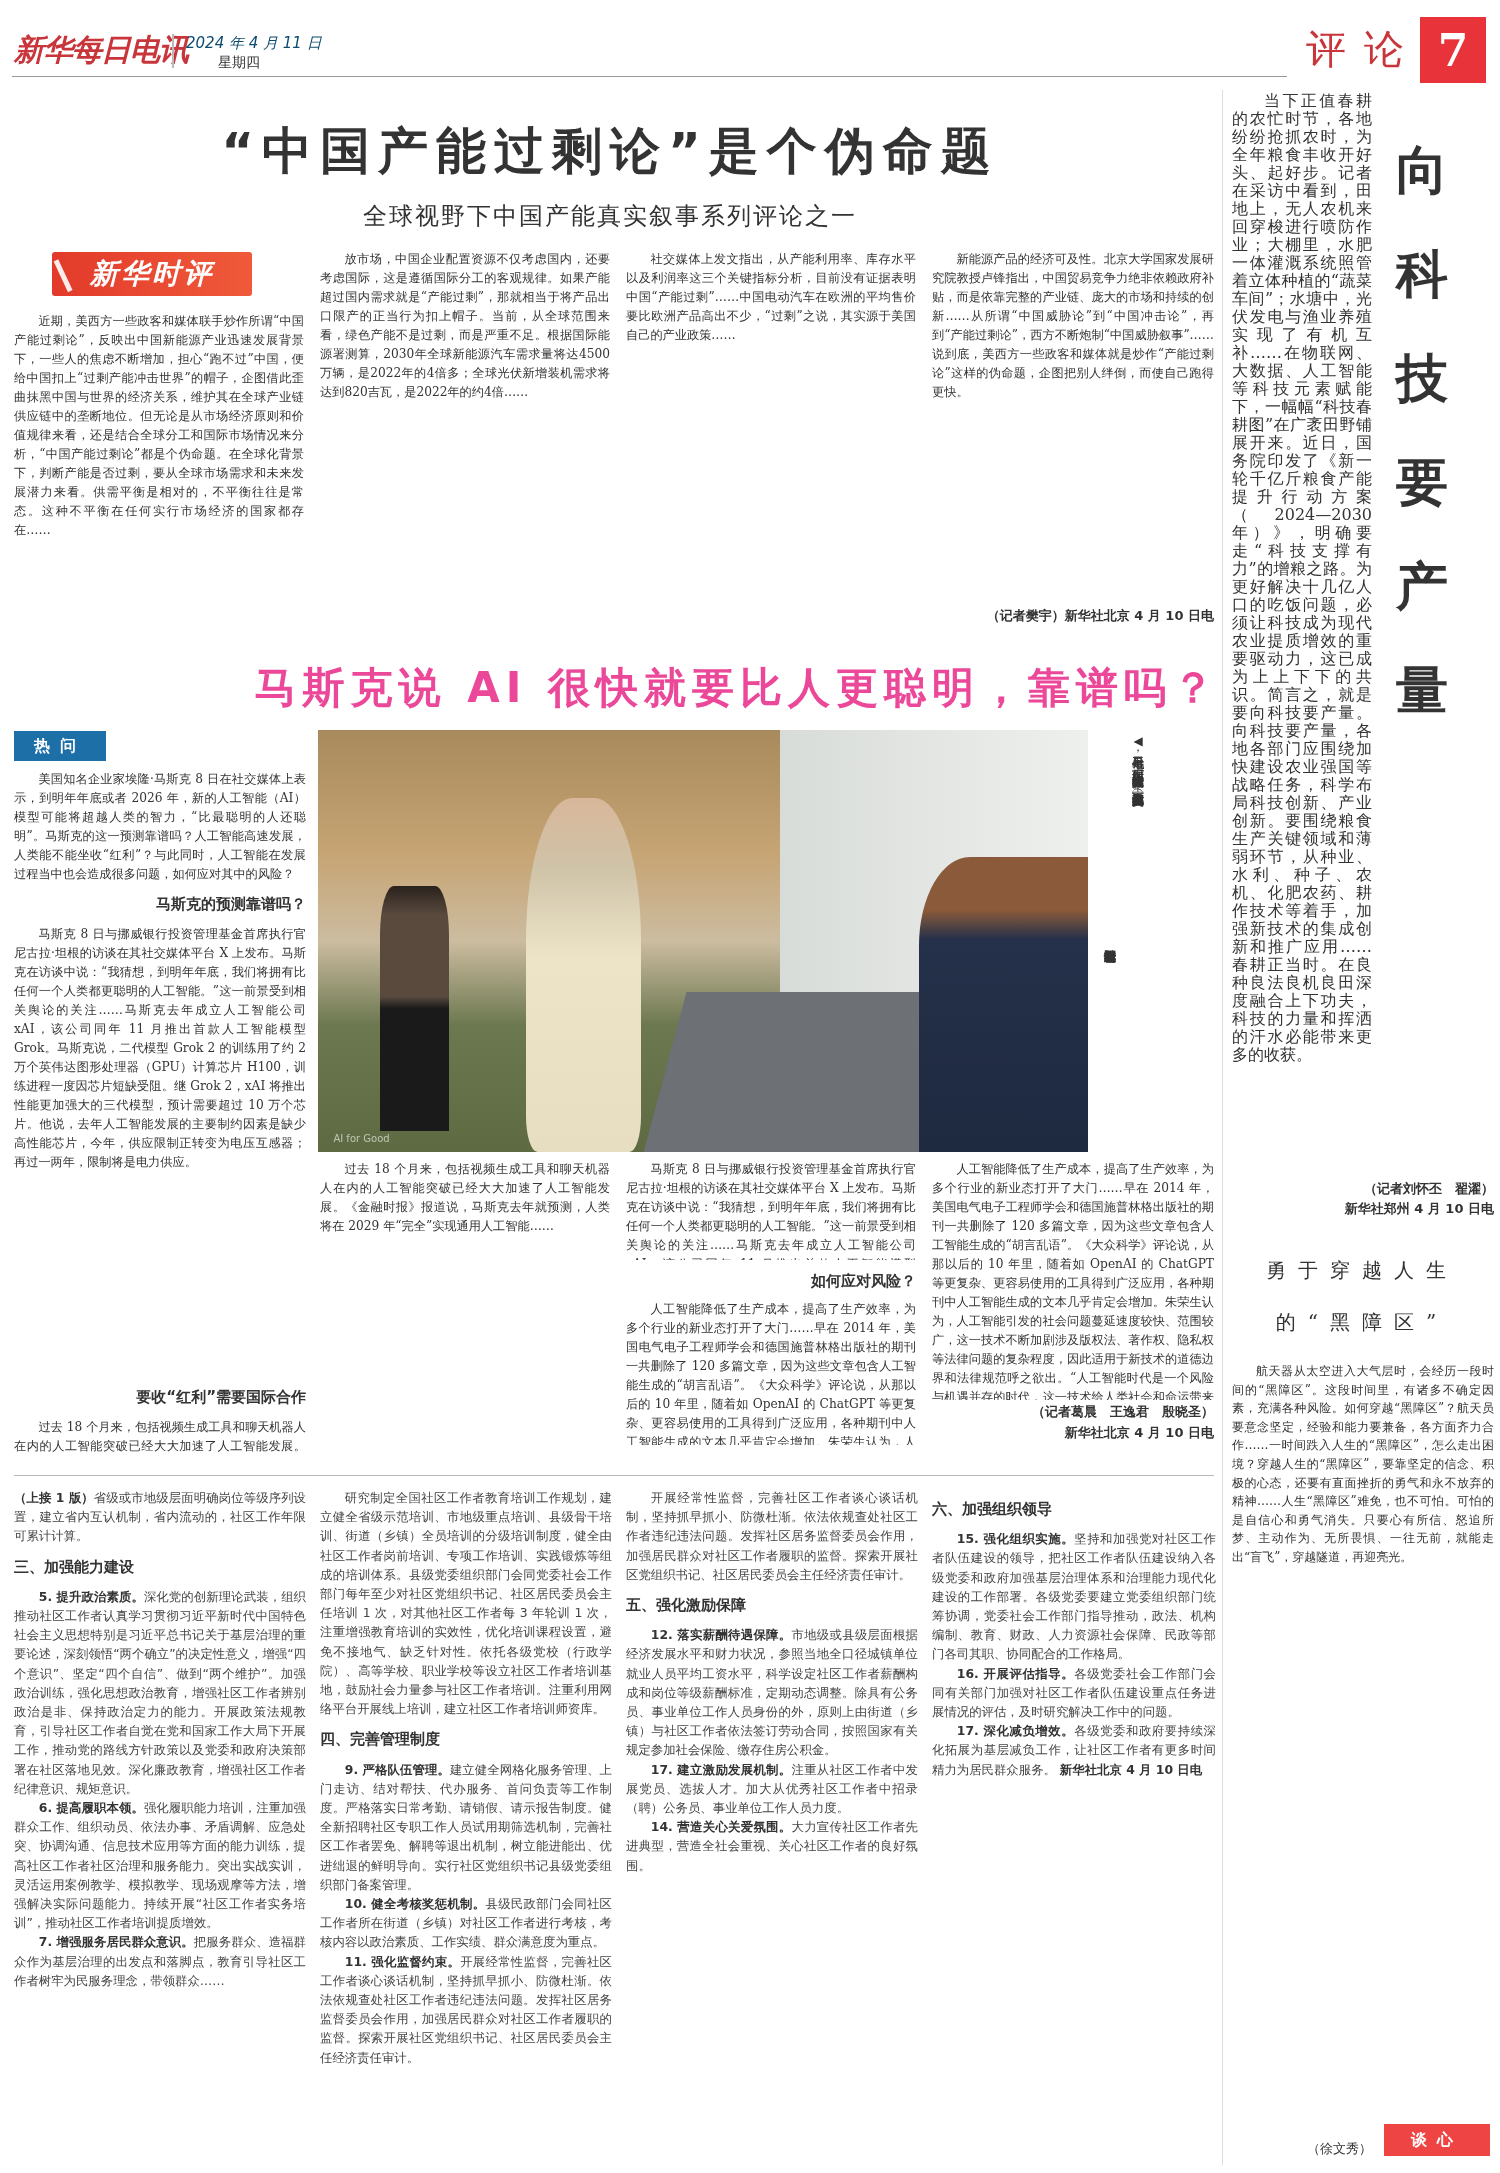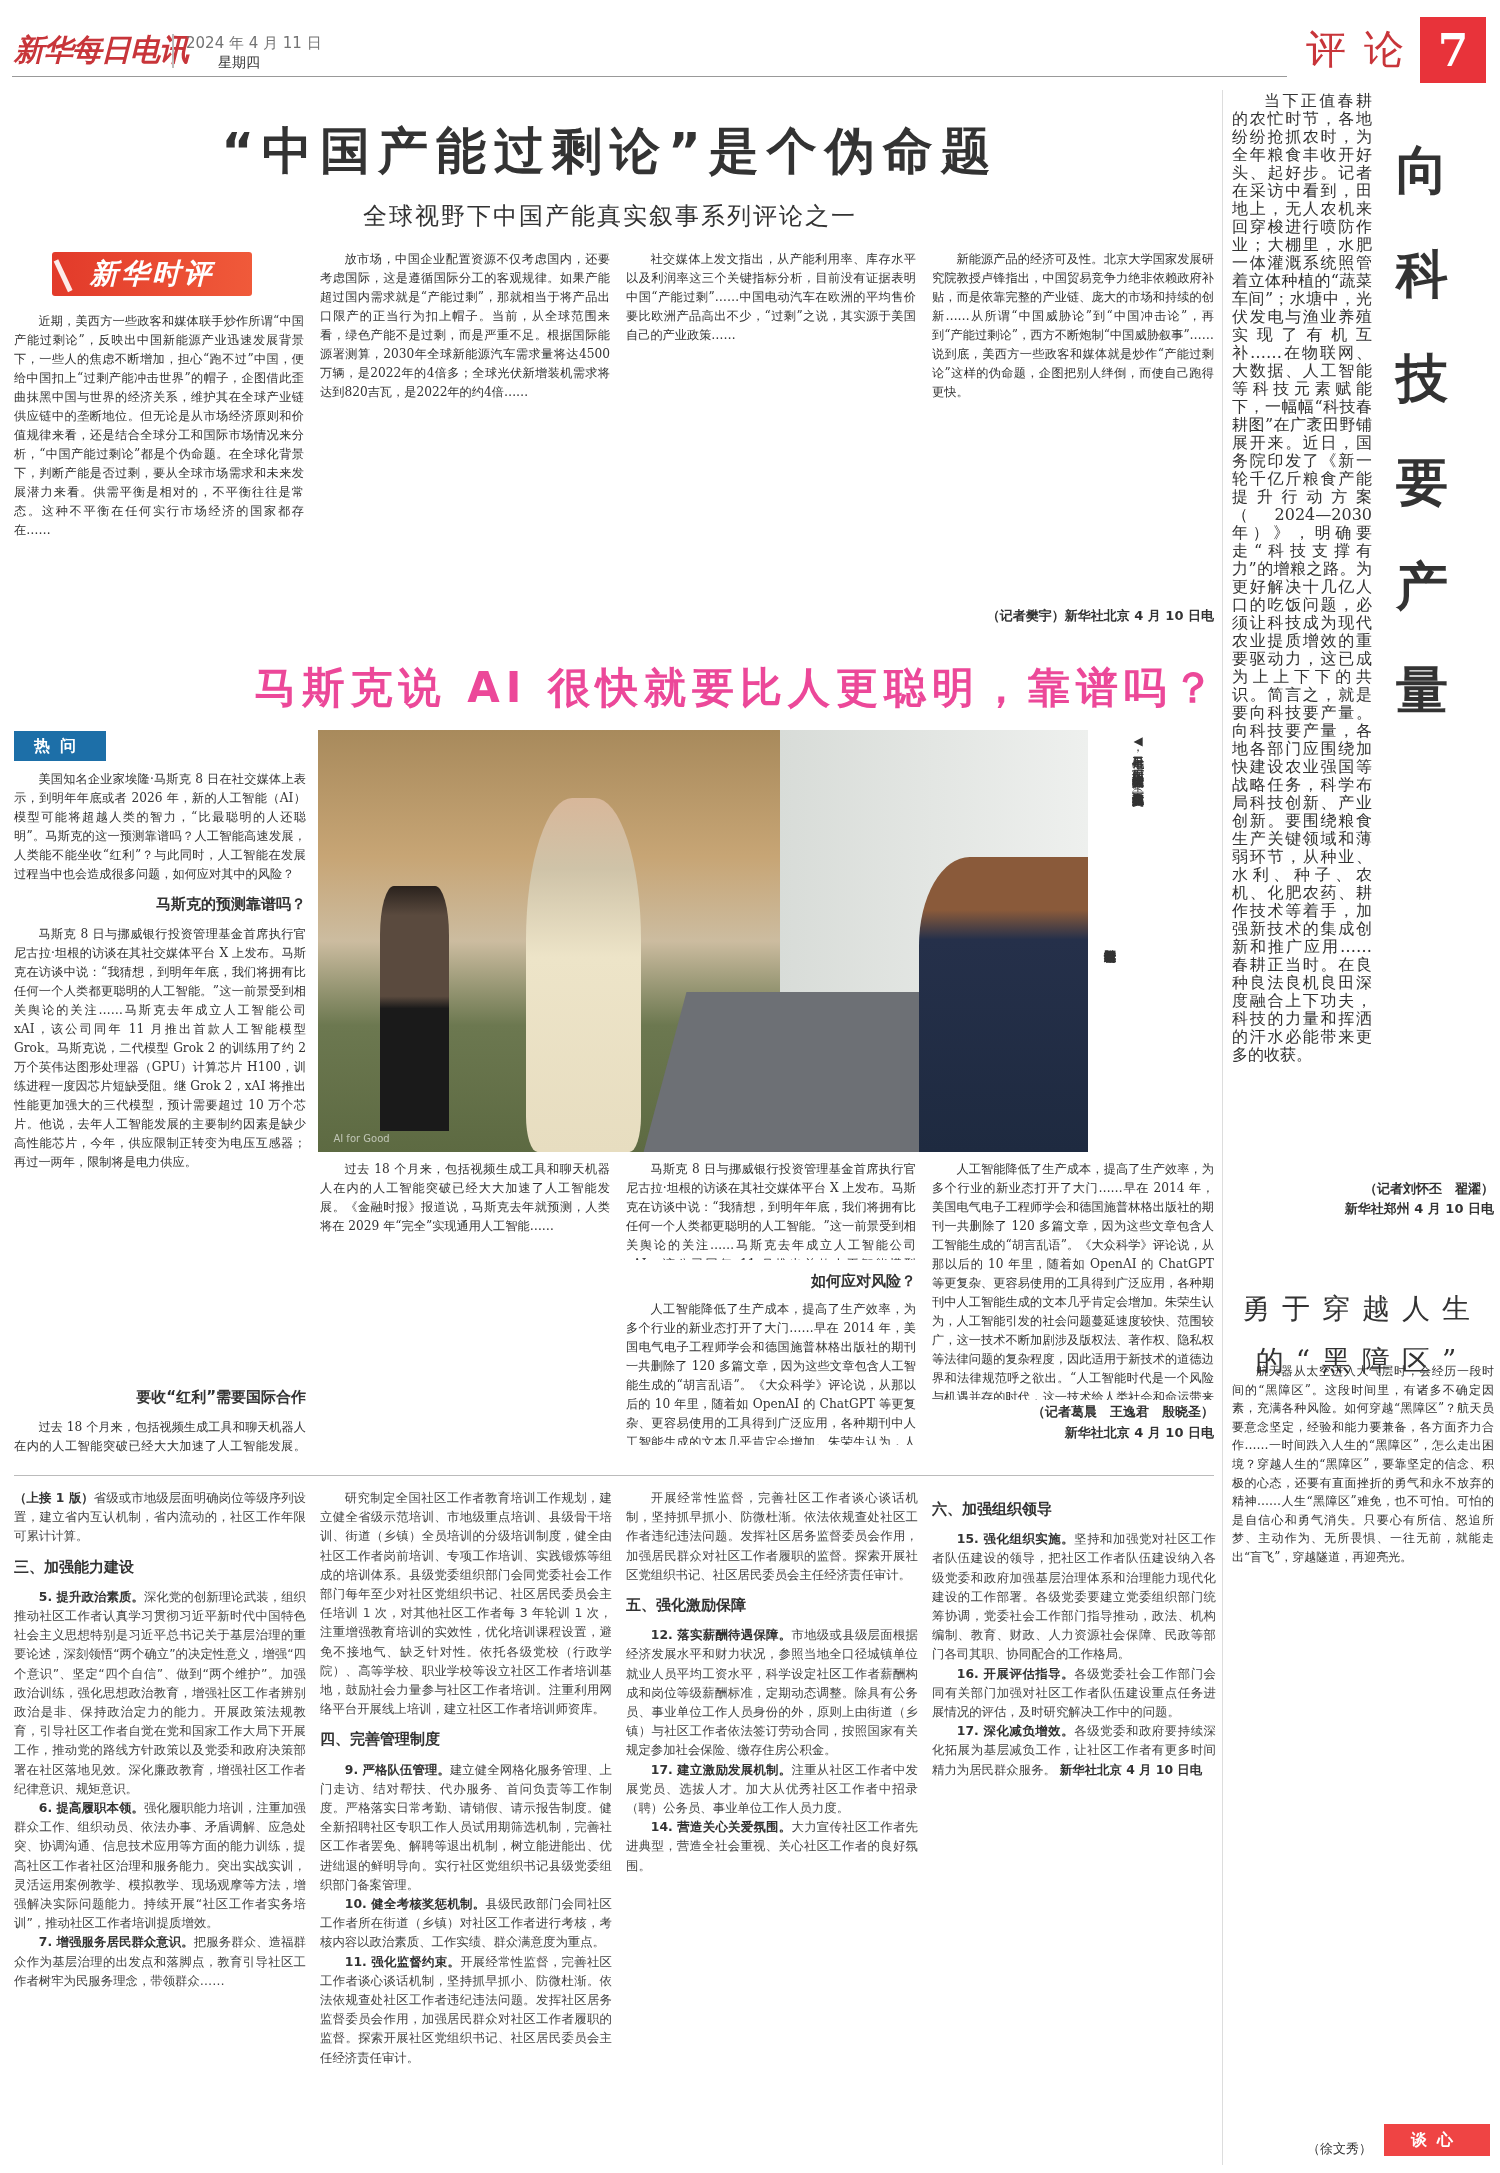--- a/index.html
+++ b/index.html
@@ -4,21 +4,21 @@
 <style>
   * { box-sizing: border-box; margin: 0; padding: 0; }
   html, body { width: 1500px; height: 2173px; background: #fff; overflow: hidden; }
   body { position: relative; font-family: "DejaVu Serif", serif; color: #2b2b2b; }
   .abs { position: absolute; }
   .sans { font-family: "DejaVu Sans", sans-serif; }
 
   
   .masthead { left: 14px; top: 30px; font-size: 30px; font-weight: bold; color: #c8353a; letter-spacing: -1px; font-style: italic; }
   .mast-sep { left: 172px; top: 34px; width: 2px; height: 34px; background: #bbb; }
-  .hdr-date { left: 186px; top: 34px; font-size: 15px; color: #737373; }
+  .hdr-date { left: 186px; top: 34px; font-size: 15px; color: #0c4a6e; font-style: italic; }
   .hdr-weekday { left: 186px; top: 54px; font-size: 14px; color: #333; margin-left: 32px; }
   .hdr-rule-left { left: 12px; top: 76px; width: 1275px; height: 1px; background: #999; }
   .section-name { left: 1306px; top: 22px; font-size: 40px; font-weight: normal; color: #c8353a; letter-spacing: 18px; }
   .page-num { left: 1420px; top: 17px; width: 66px; height: 66px; background: #e8333a; color: #fff; font-size: 44px; font-weight: bold; display:flex; align-items:center; justify-content:center; }
 
   
   .hl1 { left: 0; width: 1220px; top: 118px; text-align: center; font-size: 50px; font-weight: bold; color: #333; letter-spacing: 8px; font-family: "DejaVu Sans", sans-serif; }
   .sub1 { left: 0; width: 1220px; top: 200px; text-align: center; font-size: 24px; color: #333; letter-spacing: 2px; font-family: "DejaVu Sans", sans-serif; }
 
   .badge-xhsp { left: 52px; top: 252px; width: 200px; height: 44px; background: linear-gradient(90deg,#e23a2a,#f05a3a); border-radius: 3px; color: #fff; font-size: 28px; font-weight: bold; font-style: italic; display:flex; align-items:center; justify-content:center; letter-spacing: 3px; }
@@ -41,21 +41,21 @@
   .photo .desk { position:absolute; left: 45%; top: 62%; width: 55%; height: 38%; background: #6d7075; transform: skewX(-15deg); }
   .photo .robot { position:absolute; left: 27%; top: 16%; width: 15%; height: 84%; background: linear-gradient(180deg,#d8b79a 0%,#cfc3a8 20%,#ede4c8 45%,#e7ddc0 100%); border-radius: 40% 40% 10% 10%; }
   .photo .woman { position:absolute; right: 0; top: 30%; width: 22%; height: 70%; background: linear-gradient(180deg,#8a5a3a 0%,#8a5a3a 18%,#25304a 28%,#1e2a40 100%); border-radius: 30% 0 0 0; }
   .photo .man { position:absolute; left: 8%; top: 37%; width: 9%; height: 58%; background: linear-gradient(180deg,#2a221d 0%,#5a4a3e 12%,#5a4a3e 45%,#1a1a1a 50%,#1a1a1a 100%); border-radius: 20% 20% 0 0; }
   .photo .label { position:absolute; left: 2%; bottom: 2%; font-size: 10px; color: rgba(255,255,255,.6); font-family:"DejaVu Sans",sans-serif; }
 
   .caption-v { writing-mode: vertical-rl; font-size: 12px; line-height: 16px; color: #333; }
 
   
   .vert-hl { left: 1382px; top: 118px; width: 80px; font-size: 52px; font-weight: bold; color: #333; text-align: center; line-height: 104px; font-family: "DejaVu Serif", serif; }
-  .hl3 { left: 1232px; width: 260px; text-align: center; font-size: 28px; color: #333; letter-spacing: 12px; line-height: 50px; margin-top: 39px; }
+  .hl3 { left: 1232px; width: 260px; text-align: center; font-size: 20px; color: #333; letter-spacing: 12px; line-height: 50px; }
   .tanxin { left: 1384px; top: 2124px; width: 106px; height: 32px; background: #ef4444; color: #fff; font-size: 16px; font-weight: bold; display:flex; align-items:center; justify-content:center; letter-spacing: 10px; font-family:"DejaVu Sans",sans-serif; }
 
   
   .pcol { font-family: "DejaVu Sans", sans-serif; font-size: 12.4px; line-height: 19.2px; color: #444; text-align: justify; overflow: hidden; }
   .pcol p { text-indent: 2em; }
   .pcol b { color: #333; }
   .pcol h3 { text-align: left; font-size: 15px; margin: 12px 0 10px; color: #333; }
 </style>
 </head>
 <body>

